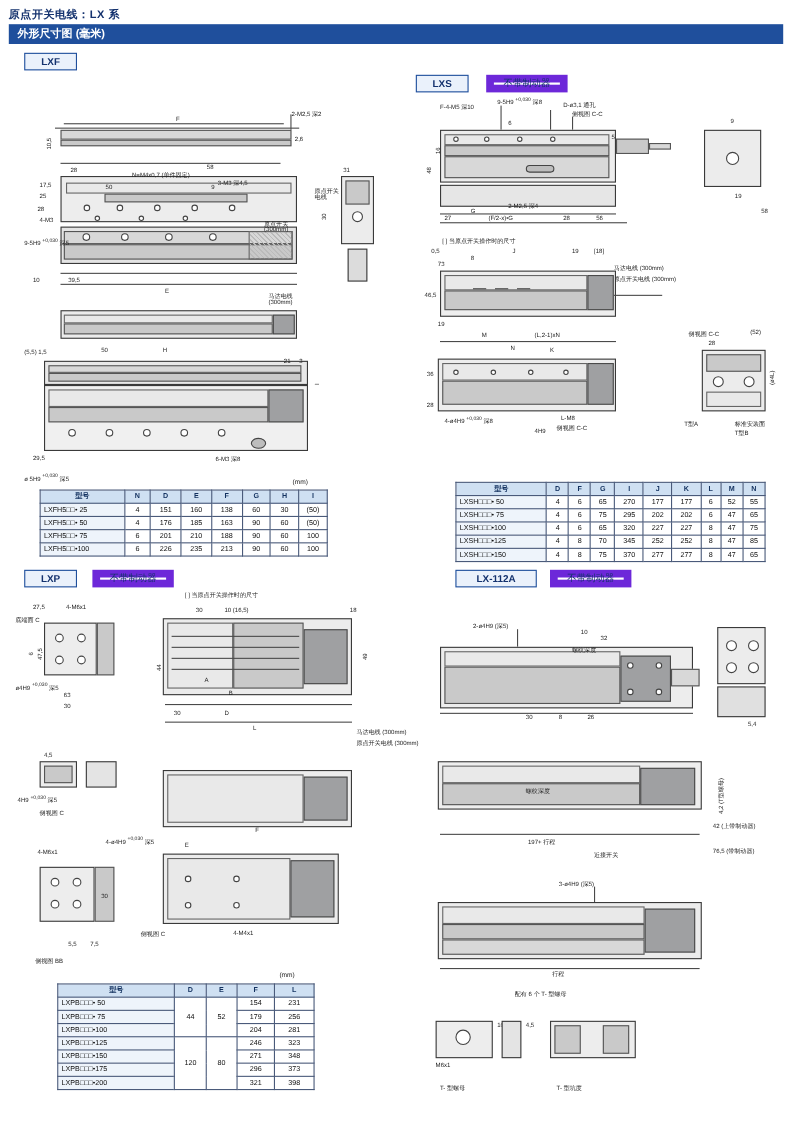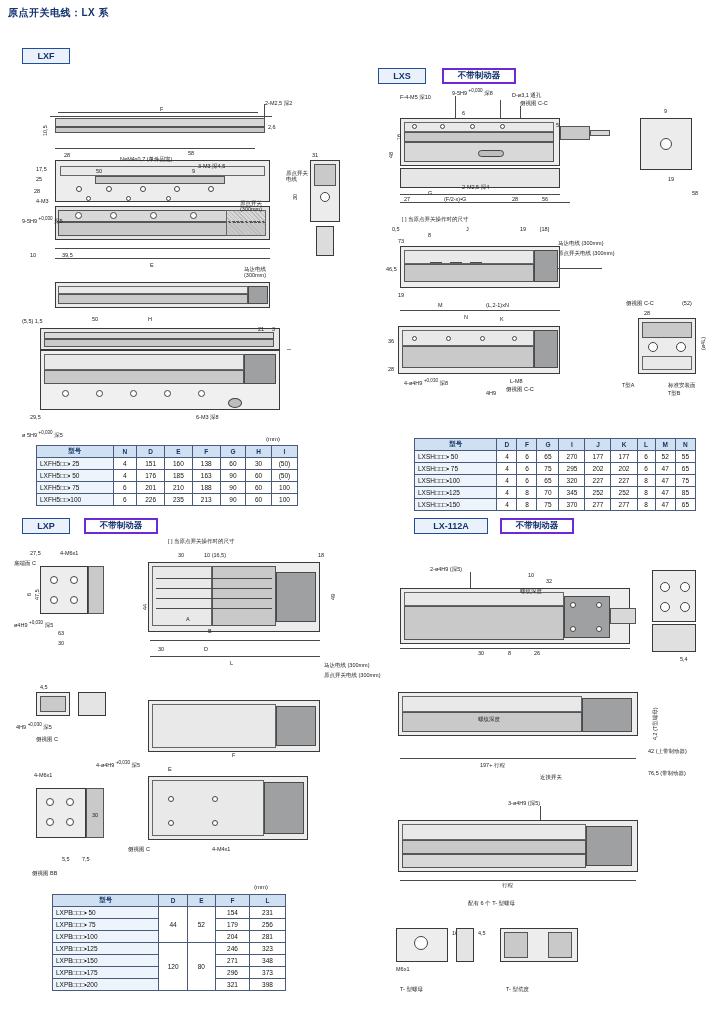--- a/index.html
+++ b/index.html
@@ -26,22 +26,22 @@
     display:flex;align-items:center;padding-left:8px;box-sizing:border-box;
   }
   
   .blue-box{
     border:1px solid #1f4f9c;background:#eaf1fb;color:#14326e;
     font-size:9px;font-weight:bold;
     display:flex;align-items:center;justify-content:center;
     box-sizing:border-box;
   }
   .plain-box{
-    border:2px solid #6d28d9;background:#ffffff;color:#14326e;
-    font-size:8.5px;font-weight:bold;
+    border:7px solid #6d28d9;background:#ffffff;color:#14326e;
+    font-size:8.5px;font-weight:normal;
     display:flex;align-items:center;justify-content:center;
     box-sizing:border-box;
   }
   .frame{border:1px solid #3a3a3a;box-sizing:border-box;background:#f2f2f2;}
   .bar{background:#d8d8d8;border:1px solid #555;box-sizing:border-box;}
   .bar2{background:#e9e9e9;border:1px solid #666;box-sizing:border-box;}
   .bar3{background:#c9c9c9;border:1px solid #555;box-sizing:border-box;}
   .dark{background:#9fa0a2;border:1px solid #4a4a4a;box-sizing:border-box;}
   .hline{background:#4a4a4a;height:1px;}
   .vline{background:#4a4a4a;width:1px;}
@@ -69,20 +69,21 @@
     background:repeating-linear-gradient(45deg,#bbb 0 1px,transparent 1px 3px);
     border:1px solid #666;box-sizing:border-box;
   }
 </style>
 </head>
 <body>
 
 <div class="page">
 
   <div class="abs doc-title">原点开关电线：LX 系</div>
+  <div class="abs section-title">外形尺寸图 (毫米)</div>
 
   <div class="abs blue-box" style="left:22px;top:48px;width:48px;height:16px;">LXF</div>
 
   <div class="abs">
 
     <div class="abs bar" style="left:55px;top:118px;width:210px;height:9px;"></div>
     <div class="abs bar3" style="left:55px;top:127px;width:210px;height:6px;"></div>
     <div class="abs hline" style="left:50px;top:116px;width:222px;"></div>
     <div class="abs dim" style="left:160px;top:106px;">F</div>
     <div class="abs hline" style="left:58px;top:112px;width:200px;"></div>

